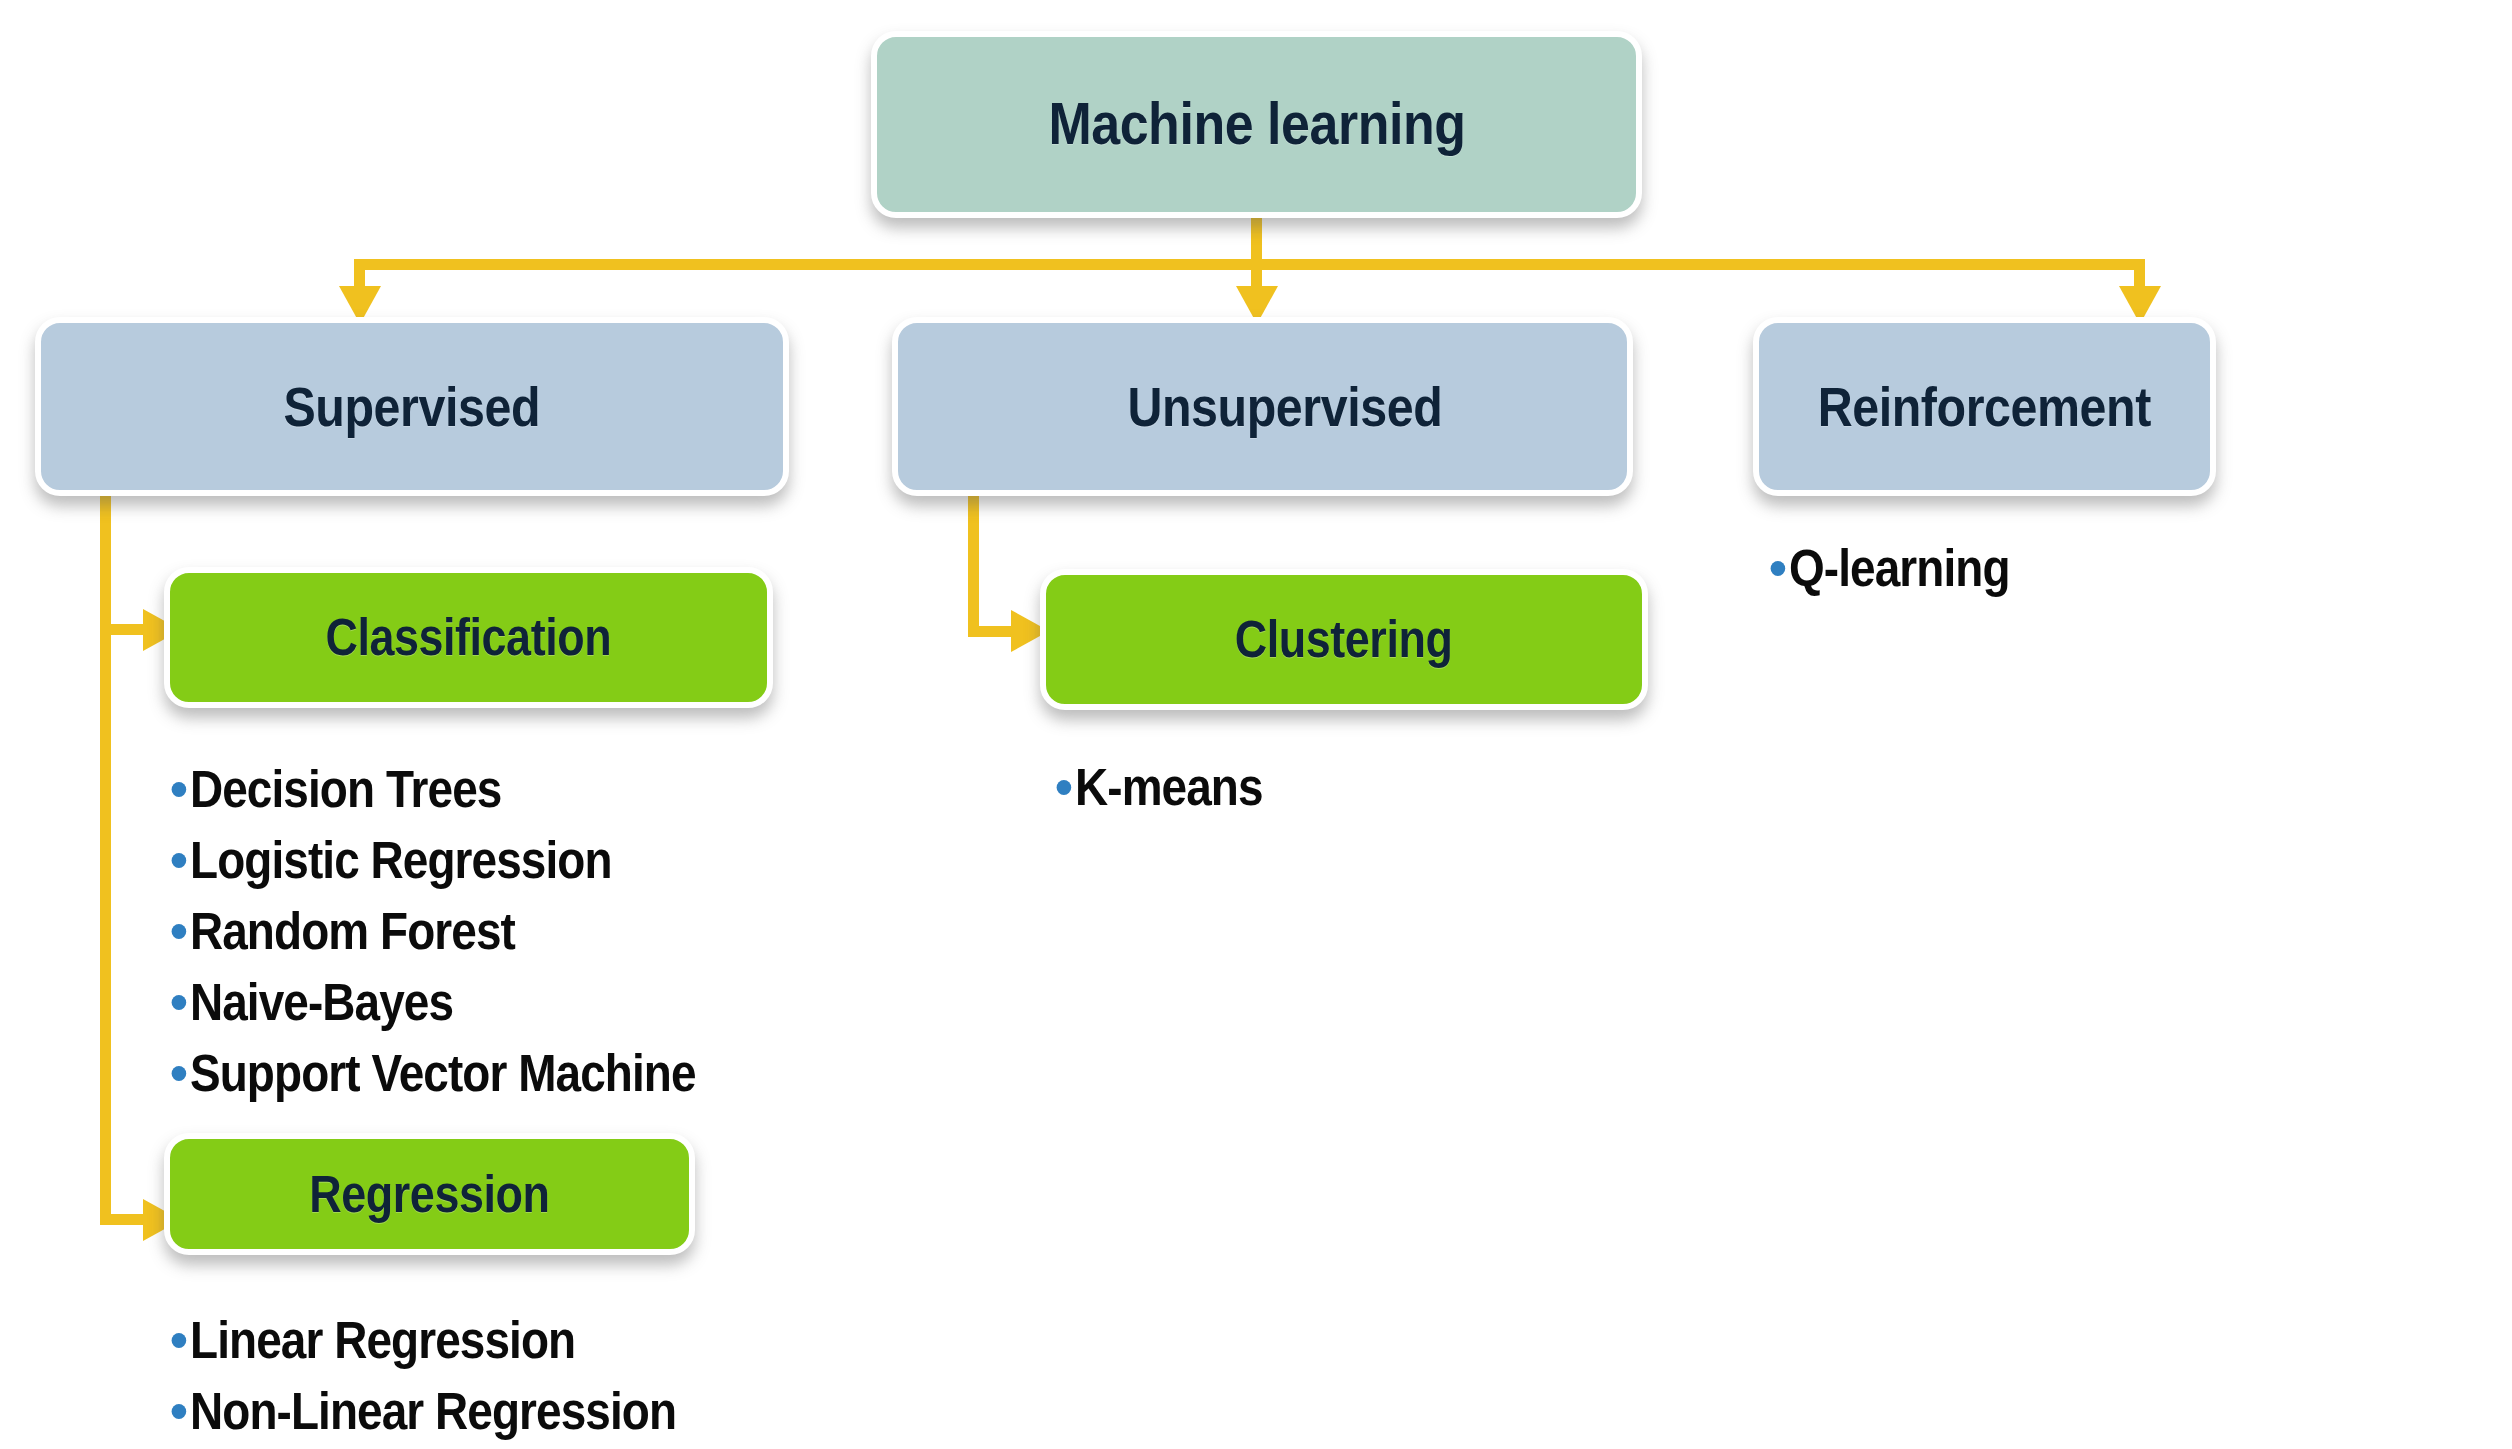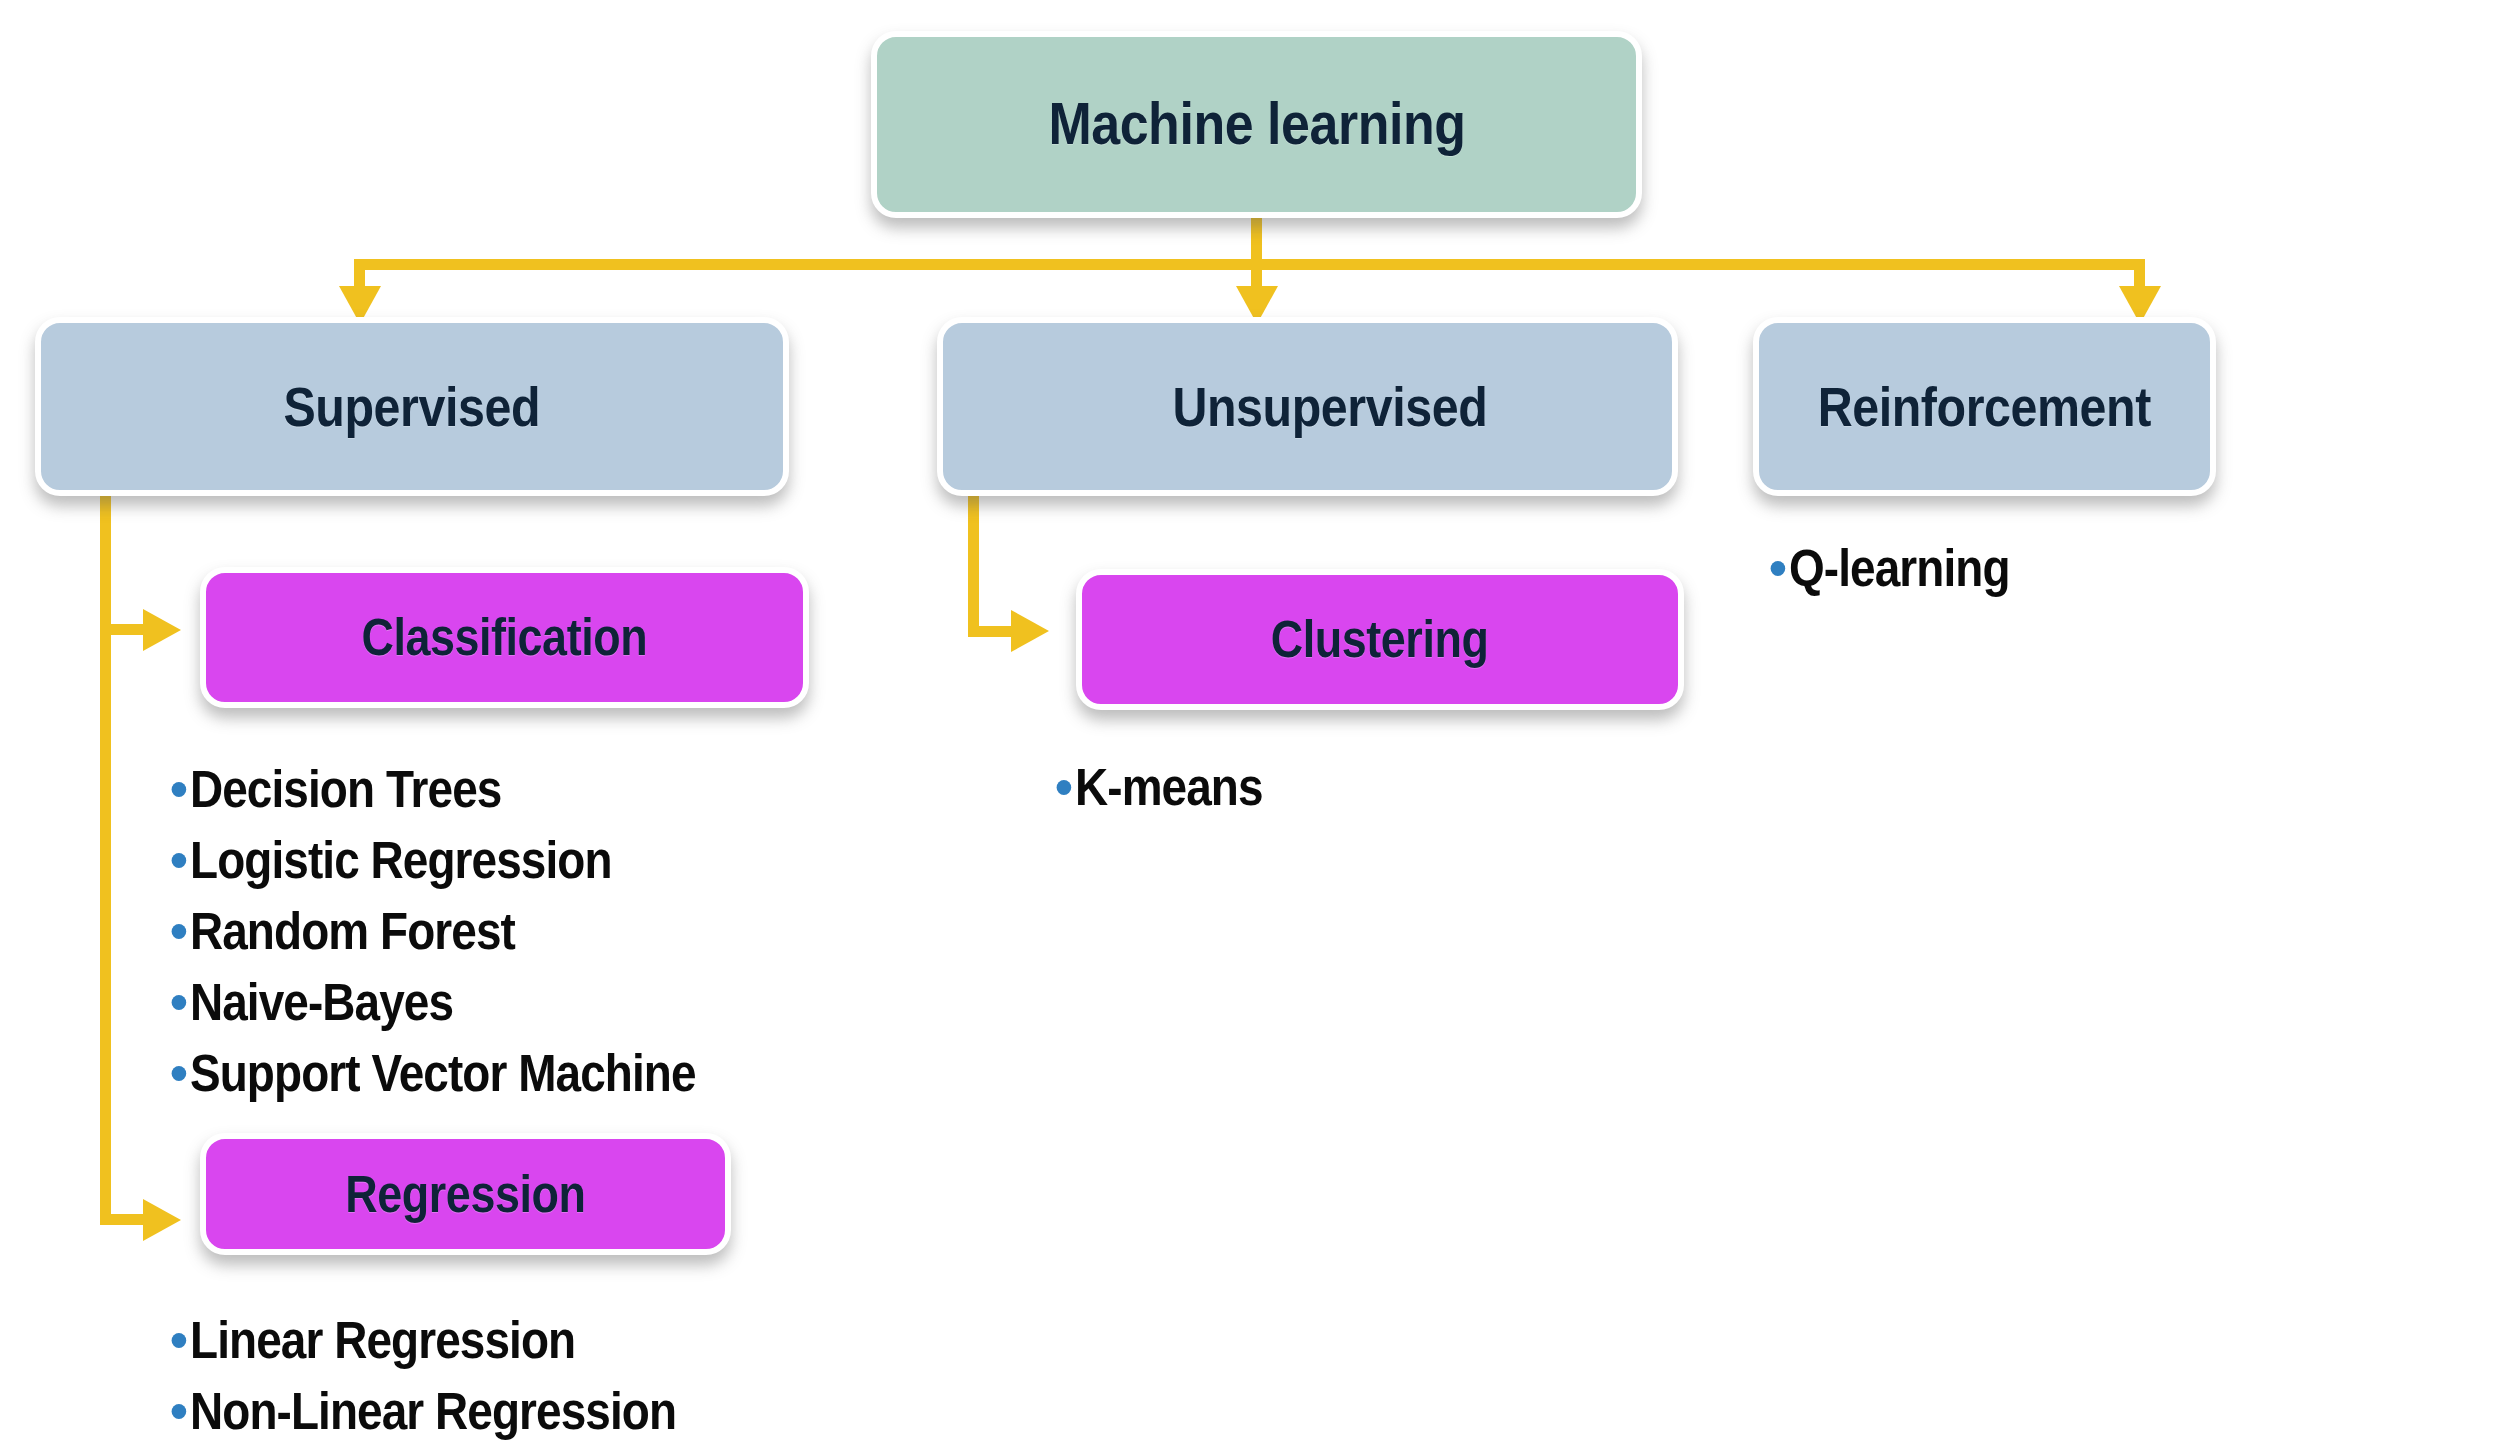--- a/index.html
+++ b/index.html
@@ -28,21 +28,21 @@
     color:#0f2338;
     letter-spacing:-0.5px;
     transform:scaleX(0.88);
     transform-origin:center;
     white-space:nowrap;
     text-shadow:0 1px 0 rgba(255,255,255,0.25);
   }
 
   .node-root{background:#b0d2c6;}
   .node-l2{background:#b7cbdd;margin-left:8px;}
-  .node-l3{background:#d946ef;margin-left:36px;}
+  .node-l3{background:#84cc16;}
 
   
   .bullets{
     position:absolute;
     z-index:4;
     color:#0b0b0b;
   }
   .bullets .bullet-row{
     display:flex;
     align-items:baseline;
@@ -109,21 +109,21 @@
   <div class="arrow arrow-right" style="left:1011px;top:610px;"></div>
 
   <div class="node node-root" style="left:871px;top:30.5px;width:771px;height:187px;">
     <span class="label" style="font-size:59px;">Machine learning</span>
   </div>
 
   <div class="node node-l2" style="left:27px;top:317px;width:754px;height:179px;">
     <span class="label" style="font-size:55px;">Supervised</span>
   </div>
 
-  <div class="node node-l2" style="left:929px;top:317px;width:741px;height:179px;padding-left:44px;">
+  <div class="node node-l2" style="left:884px;top:317px;width:741px;height:179px;padding-left:44px;">
     <span class="label" style="font-size:55px;">Unsupervised</span>
   </div>
 
   <div class="node node-l2" style="left:1745px;top:317px;width:463px;height:179px;justify-content:center;">
     <span class="label" style="font-size:55px;">Reinforcement</span>
   </div>
 
   <div class="node node-l3" style="left:164px;top:567px;width:609px;height:141px;">
     <span class="label" style="font-size:51px;">Classification</span>
   </div>

